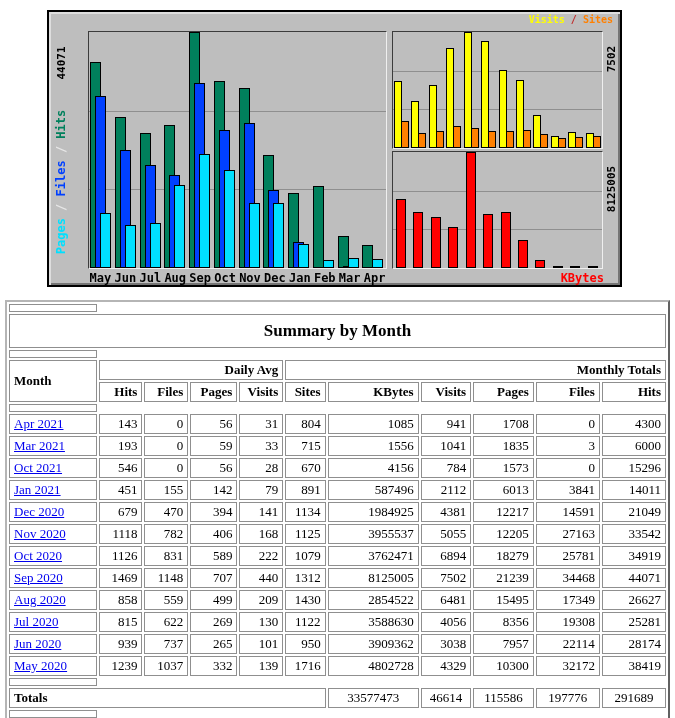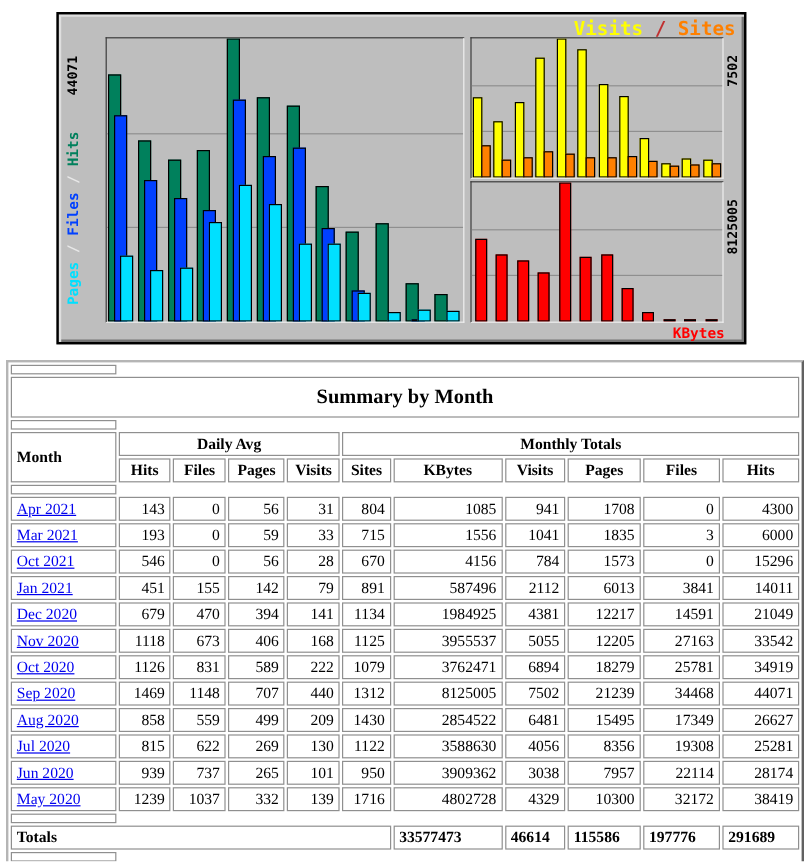--- a/index.html
+++ b/index.html
@@ -5,21 +5,21 @@
   html,body{margin:0;padding:0;background:#fff;}
   #page{position:relative;width:675px;height:718px;background:#fff;overflow:hidden;
         font-family:"Liberation Serif",serif;}
 
   
   #chart{position:absolute;left:47px;top:10px;width:575px;height:277px;box-sizing:border-box;
          background:#bebebe;border:2px solid #000;
          box-shadow:inset 2px 2px 0 #dedede, inset -2px -2px 0 #757575;
          font-family:"DejaVu Sans Mono",monospace;font-weight:bold;}
   #chart-title{position:absolute;left:46px;top:3px;font-size:12px;color:#0000ff;white-space:nowrap;}
-  #legend-right{position:absolute;right:7px;top:2px;font-size:16px;white-space:nowrap;}
+  #legend-right{position:absolute;right:7px;top:2px;font-size:10px;white-space:nowrap;}
   .plot{position:absolute;background:#bebebe;border:1px solid;
         border-color:#3c3c3c #efefef #efefef #3c3c3c;box-sizing:border-box;overflow:hidden;}
   #plot-left{left:39px;top:19px;width:299px;height:238px;}
   #plot-visits{left:343px;top:19px;width:211px;height:118px;}
   #plot-kbytes{left:343px;top:139px;width:211px;height:118px;}
   .gridline{position:absolute;left:0;width:100%;height:1px;background:#8f8f8f;}
   .bar{position:absolute;bottom:0;border:1px solid #000;box-sizing:border-box;}
   .vlabel{position:absolute;transform:translate(-50%,-50%) rotate(-90deg);
           white-space:nowrap;font-size:11px;color:#000;}
   #month-labels{position:absolute;left:39px;top:259px;width:299px;height:16px;
@@ -29,26 +29,26 @@
 
   
   #table-wrap{position:absolute;left:5px;top:300px;width:665px;}
   table.summary{width:100%;border-collapse:separate;border-spacing:2px;
                 border:2px outset #b5b5b5;background:#fff;
                 font-family:"Liberation Serif",serif;font-size:13px;color:#000;}
   table.summary th,table.summary td{border:1px solid #8f8f8f;padding:1px 4px;background:#fff;}
   td.ghost{border:none !important;padding:0;}
   td.spacer{height:4px;padding:0;}
   th.title-cell{font-size:17px;font-weight:bold;text-align:center;height:30px;}
-  th.hdr{font-weight:bold;text-align:center;}
+  th.hdr{font-weight:bold;text-align:right;}
   td.num{text-align:right;white-space:nowrap;}
   td.mon{text-align:left;white-space:nowrap;}
   td.mon a{color:#0000ee;text-decoration:underline;}
   th.totals-label{text-align:left;font-weight:bold;}
-  td.total-num{text-align:left;font-weight:bold;white-space:nowrap;}
+  td.total-num{text-align:center;font-weight:normal;white-space:nowrap;}
 </style>
 </head>
 <body>
 
 <div id="page">
 
   <div id="chart">
     <div id="legend-right"><span style="color: rgb(255, 255, 0);">Visits</span><span style="color: rgb(192, 48, 48);"> / </span><span style="color: rgb(255, 128, 0);">Sites</span></div>
 
     <div class="vlabel" id="axis-left-max" style="left:12px;top:51px;">44071</div>
@@ -132,20 +132,34 @@
         <div class="bar" style="left: 73px; width: 10px; height: 116px; background: rgb(255, 0, 0);"></div>
         <div class="bar" style="left: 90px; width: 10px; height: 54px; background: rgb(255, 0, 0);"></div>
         <div class="bar" style="left: 108px; width: 10px; height: 56px; background: rgb(255, 0, 0);"></div>
         <div class="bar" style="left: 125px; width: 10px; height: 28px; background: rgb(255, 0, 0);"></div>
         <div class="bar" style="left: 142px; width: 10px; height: 8px; background: rgb(255, 0, 0);"></div>
         <div class="bar" style="left: 160px; width: 10px; height: 2px; background: rgb(255, 0, 0);"></div>
         <div class="bar" style="left: 177px; width: 10px; height: 2px; background: rgb(255, 0, 0);"></div>
         <div class="bar" style="left: 195px; width: 10px; height: 2px; background: rgb(255, 0, 0);"></div>
       </div>
 
+    <div id="month-labels">
+        <span>May</span>
+        <span>Jun</span>
+        <span>Jul</span>
+        <span>Aug</span>
+        <span>Sep</span>
+        <span>Oct</span>
+        <span>Nov</span>
+        <span>Dec</span>
+        <span>Jan</span>
+        <span>Feb</span>
+        <span>Mar</span>
+        <span>Apr</span>
+      </div>
     <div id="kbytes-label">KBytes</div>
   </div>
 
   <div id="table-wrap">
     <table class="summary">
       <colgroup>
         <col style="width:13%">
           <col style="width:6.5%">
           <col style="width:6.5%">
           <col style="width:7%">
@@ -251,21 +265,21 @@
             <td class="num">1134</td>
             <td class="num">1984925</td>
             <td class="num">4381</td>
             <td class="num">12217</td>
             <td class="num">14591</td>
             <td class="num">21049</td>
           </tr>
           <tr>
             <td class="mon"><a href="#">Nov 2020</a></td>
             <td class="num">1118</td>
-            <td class="num">673</td>
+            <td class="num">782</td>
             <td class="num">406</td>
             <td class="num">168</td>
             <td class="num">1125</td>
             <td class="num">3955537</td>
             <td class="num">5055</td>
             <td class="num">12205</td>
             <td class="num">27163</td>
             <td class="num">33542</td>
           </tr>
           <tr>

